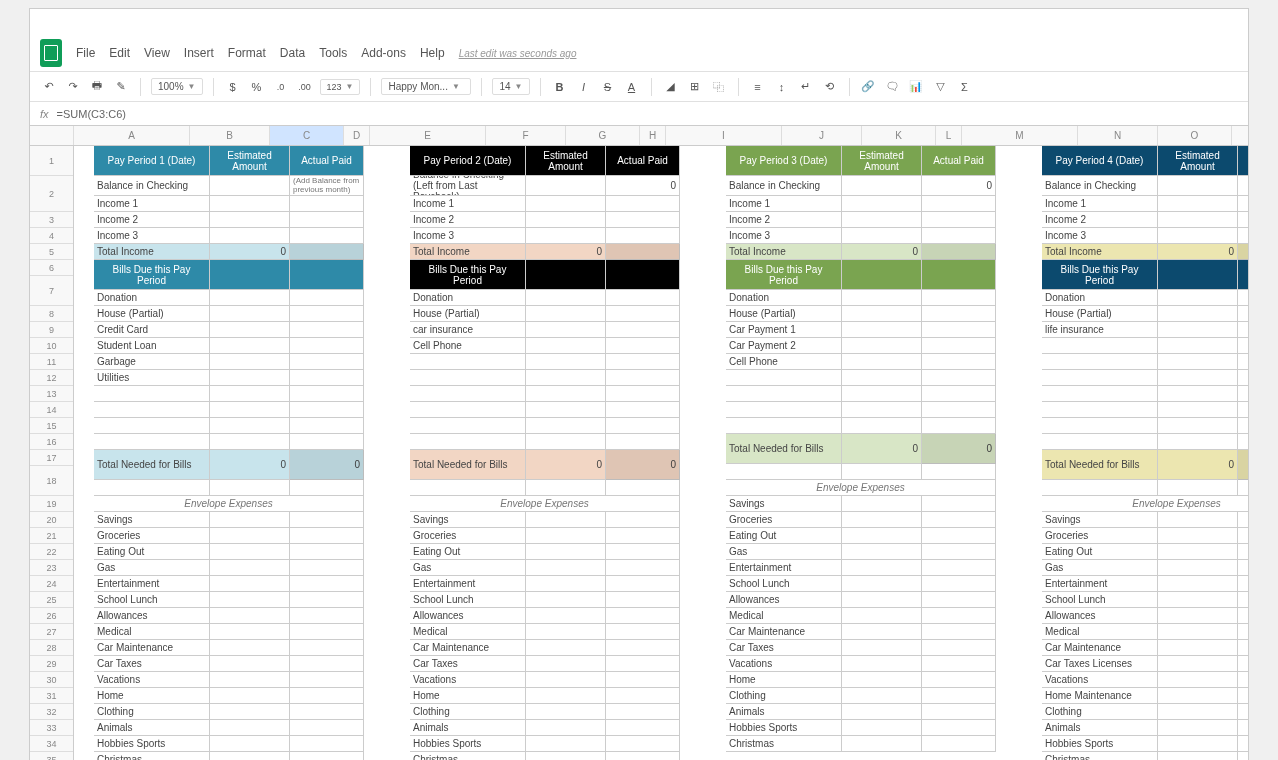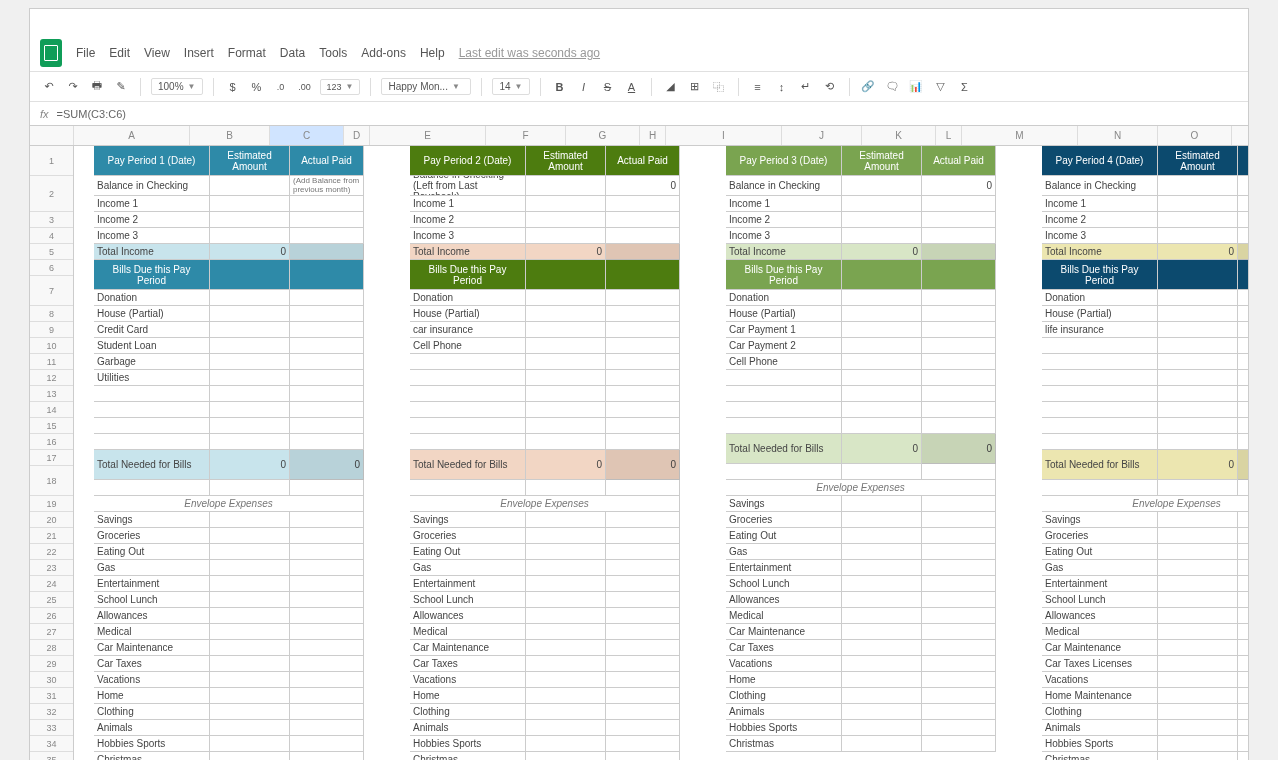--- a/index.html
+++ b/index.html
@@ -5,21 +5,21 @@
   * { box-sizing: border-box; margin: 0; padding: 0; }
   body { font-family: Arial, sans-serif; font-size: 11px; background: #f0f0f0; width: 1278px; height: 760px; overflow: hidden; position: relative; }
   
   .app-frame { background: #fff; width: 1220px; margin: 8px auto; border: 1px solid #ccc; position: relative; }
   
   
   .menu-bar { display: flex; align-items: center; padding: 4px 10px; border-bottom: 1px solid #e0e0e0; gap: 14px; font-size: 12px; color: #555; margin-top: 26px; }
   .sheets-icon { width: 22px; height: 28px; background: #0f9d58; border-radius: 3px; position: relative; flex-shrink: 0; }
   .sheets-icon::after { content: ""; position: absolute; inset: 6px 4px; border: 1px solid #fff; border-radius: 1px; }
   .menu-bar span { cursor: pointer; }
-  .last-edit { color: #999; text-decoration: underline; font-size: 12px; }
+  .last-edit { color: #999; font-style: italic; text-decoration: underline; font-size: 10px; }
 
   
   .toolbar { display: flex; align-items: center; padding: 4px 10px; border-bottom: 1px solid #e0e0e0; gap: 6px; font-size: 11px; color: #555; height: 30px; }
   .toolbar .sep { width: 1px; height: 18px; background: #ddd; margin: 0 4px; }
   .tb-btn { width: 18px; height: 18px; display: inline-flex; align-items: center; justify-content: center; cursor: pointer; color: #555; }
   .tb-sel { border: 1px solid #ddd; padding: 2px 6px; border-radius: 2px; display: inline-flex; align-items: center; gap: 4px; font-size: 10px; color: #555; }
   .caret { font-size: 8px; color: #888; }
 
   
   .formula-bar { display: flex; align-items: center; padding: 3px 10px; border-bottom: 1px solid #ccc; font-size: 11px; color: #666; height: 24px; gap: 8px; }
@@ -53,21 +53,21 @@
   .c1 { width: 116px; } .c2 { width: 80px; } .c3 { width: 74px; }
   .hdr { color: #fff; justify-content: center; text-align: center; font-weight: normal; }
   .sub { justify-content: center; font-style: italic; color: #777; font-size: 10px; }
   .right { justify-content: flex-end; }
   .wrap { flex-wrap: wrap; align-content: center; line-height: 1.1; }
   .tiny { font-size: 8px; line-height: 1.05; color: #777; }
 
   
   .teal .hdr { background: #2e8aa8; }
   .teal .light { background: #c8e4ec; }
-  .orange .hdr { background: #4d7c0f; }
+  .orange .hdr { background: #000000; }
   .orange .light { background: #f2d6c4; }
   .green .hdr { background: #7aa450; }
   .green .light { background: #d8e6c6; }
   .yellow .hdr { background: #0c4a6e; }
   .yellow .light { background: #ece6b0; }
 
   .shade { filter: brightness(0.92); }
 </style>
 </head>
 <body>

